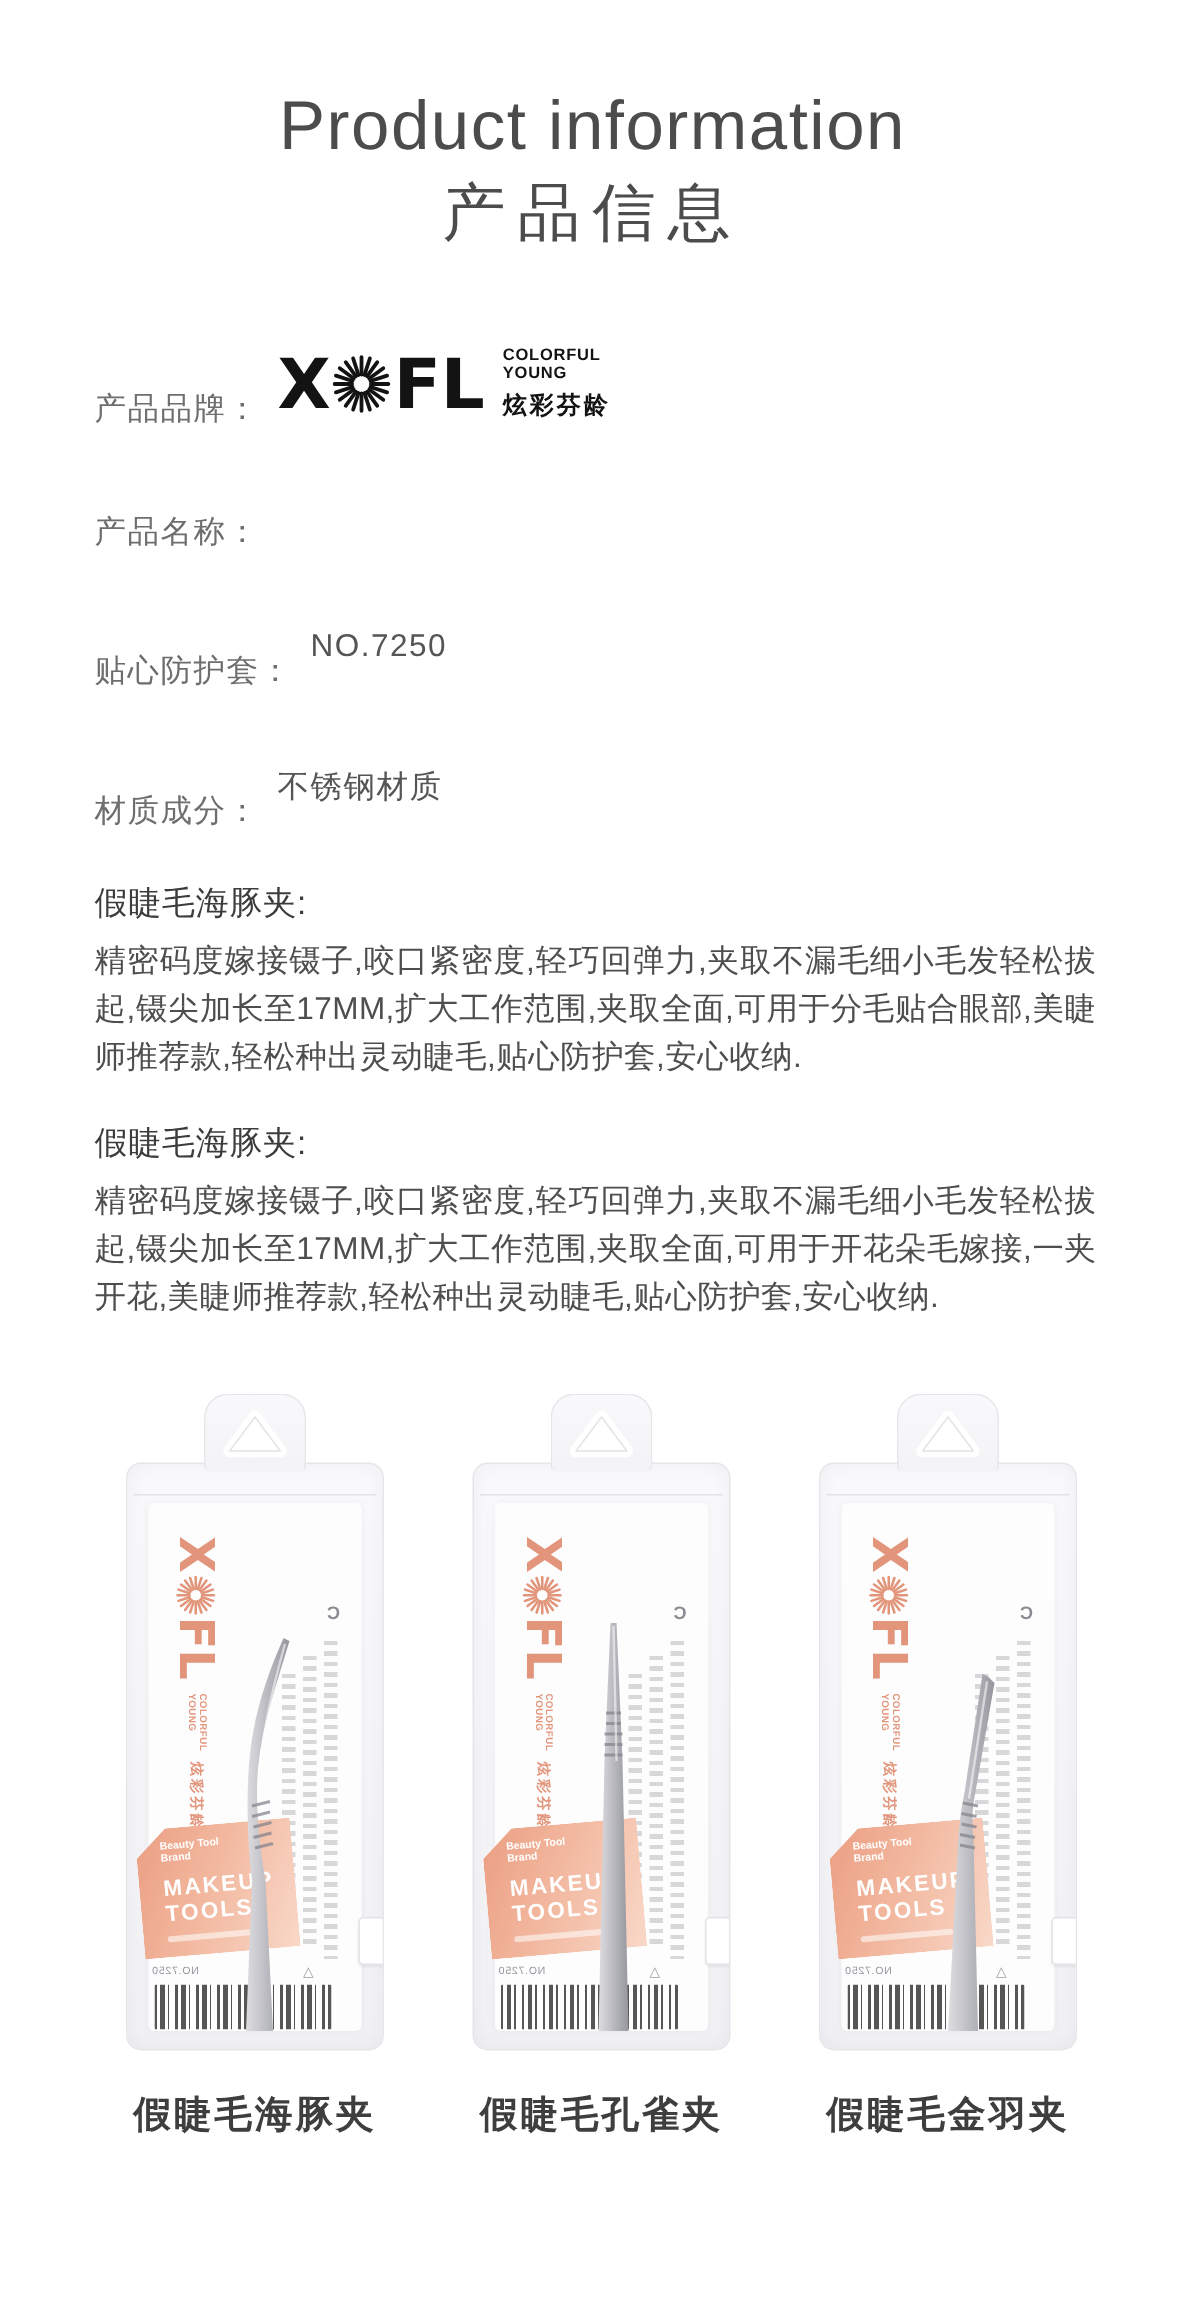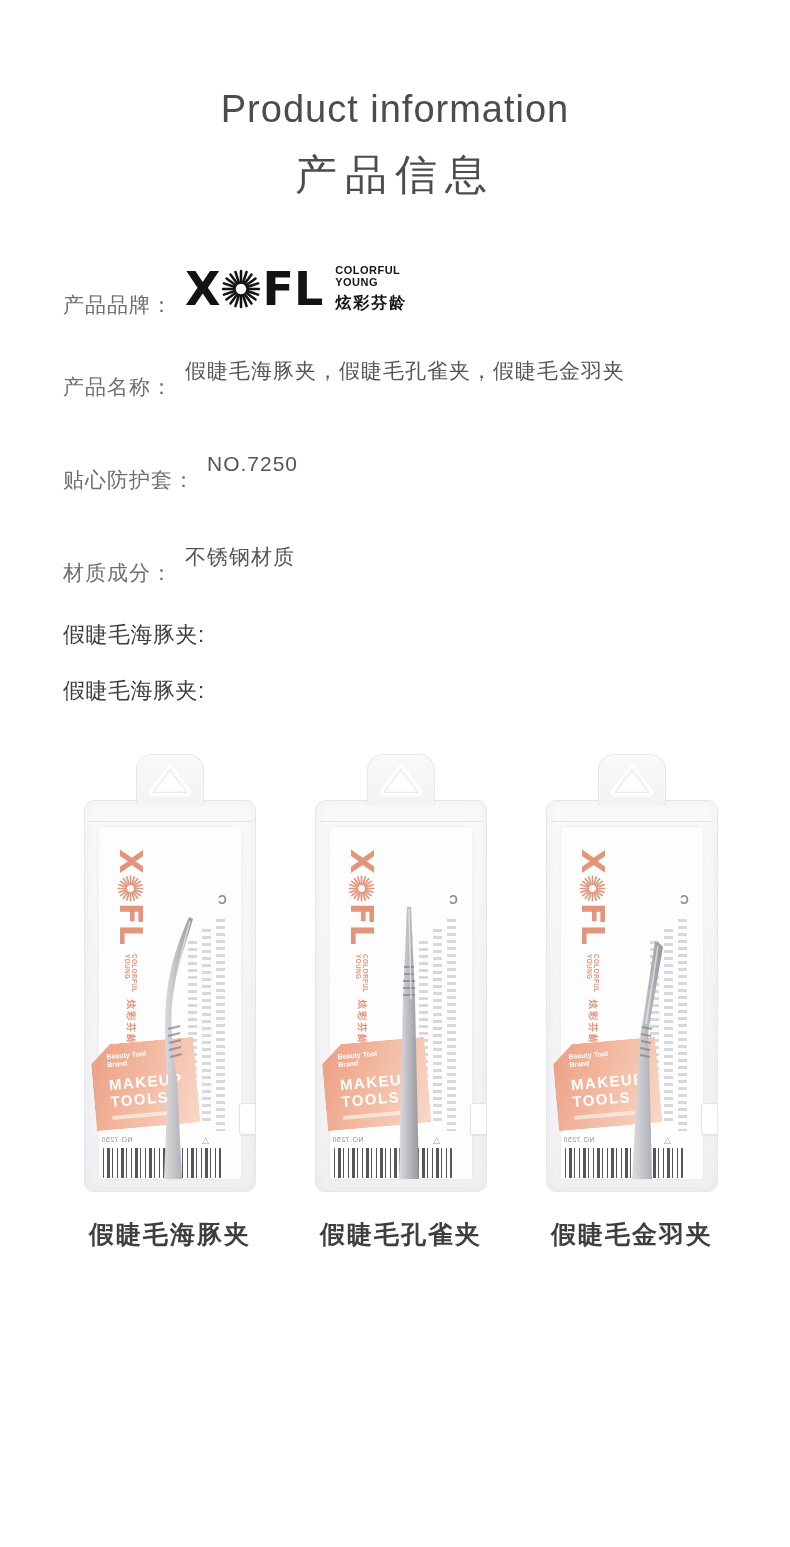--- a/index.html
+++ b/index.html
@@ -2,23 +2,23 @@
 <html><head>
 <meta charset="utf-8">
 <style>
   html,body { margin:0; padding:0; background:#ffffff; }
   body {
     width:790px; height:1547px; position:relative; overflow:hidden;
     font-family:"Liberation Sans","DejaVu Sans",sans-serif;
     -webkit-font-smoothing:antialiased;
   }
   
-  .title-en { padding-top:56px; text-align:center; font-size:38px; font-weight:300;
-              color:#4c4c4c; letter-spacing:1px;margin-top:32px; }
-  .title-zh { margin-top:16px; text-align:center; font-size:42px; font-weight:300;
+  .title-en { padding-top:56px; text-align:center; font-size:46px; font-weight:300;
+              color:#4c4c4c; letter-spacing:1px; }
+  .title-zh { margin-top:4px; text-align:center; font-size:42px; font-weight:300;
               color:#4c4c4c; letter-spacing:8px; }
   
   .specs { margin:56px 0 0 63px; }
   .spec-row { display:flex; align-items:center; margin-bottom:33px; }
   .spec-row.brand { margin-bottom:22px; }
   .spec-label { font-size:21px; color:#6e6e6e; letter-spacing:1px; flex-shrink:0;margin-top:32px; }
   .spec-value { font-size:21px; color:#555555; margin-left:12px; letter-spacing:1px; }
   
   .brand-logo { display:flex; align-items:center; margin-left:12px; }
   .logo-letters { display:flex; align-items:center; color:#131313; }
@@ -155,35 +155,36 @@
       <div class="logo-side">
         <div class="cy">COLORFUL</div>
         <div class="cy">YOUNG</div>
         <div class="cn">炫彩芬龄</div>
       </div>
     </div>
   </div>
 
   <div class="spec-row">
     <span class="spec-label">产品名称：</span>
-    <span class="spec-value">假睫毛海豚夹，假睫毛孔雀夹，假睫毛金羽夹</span>
   </div>
   <div class="spec-row">
     <span class="spec-label">贴心防护套：</span>
     <span class="spec-value">NO.7250</span>
   </div>
   <div class="spec-row">
     <span class="spec-label">材质成分：</span>
     <span class="spec-value">不锈钢材质</span>
   </div>
 </div>
 
 <div class="functions">
   <div class="fn-head">假睫毛海豚夹:</div>
+  <p class="fn-body">精密码度嫁接镊子,咬口紧密度,轻巧回弹力,夹取不漏毛细小毛发轻松拔起,镊尖加长至17MM,扩大工作范围,夹取全面,可用于分毛贴合眼部,美睫师推荐款,轻松种出灵动睫毛,贴心防护套,安心收纳.</p>
   <div class="fn-head">假睫毛海豚夹:</div>
+  <p class="fn-body">精密码度嫁接镊子,咬口紧密度,轻巧回弹力,夹取不漏毛细小毛发轻松拔起,镊尖加长至17MM,扩大工作范围,夹取全面,可用于开花朵毛嫁接,一夹开花,美睫师推荐款,轻松种出灵动睫毛,贴心防护套,安心收纳.</p>
 </div>
 
 <div class="products">
 
   <div class="product-col">
     <div class="package">
       <div class="hang">
         <svg width="48" height="34" viewBox="0 0 68 48">
             <use href="#hang-hole"></use>
           </svg>

